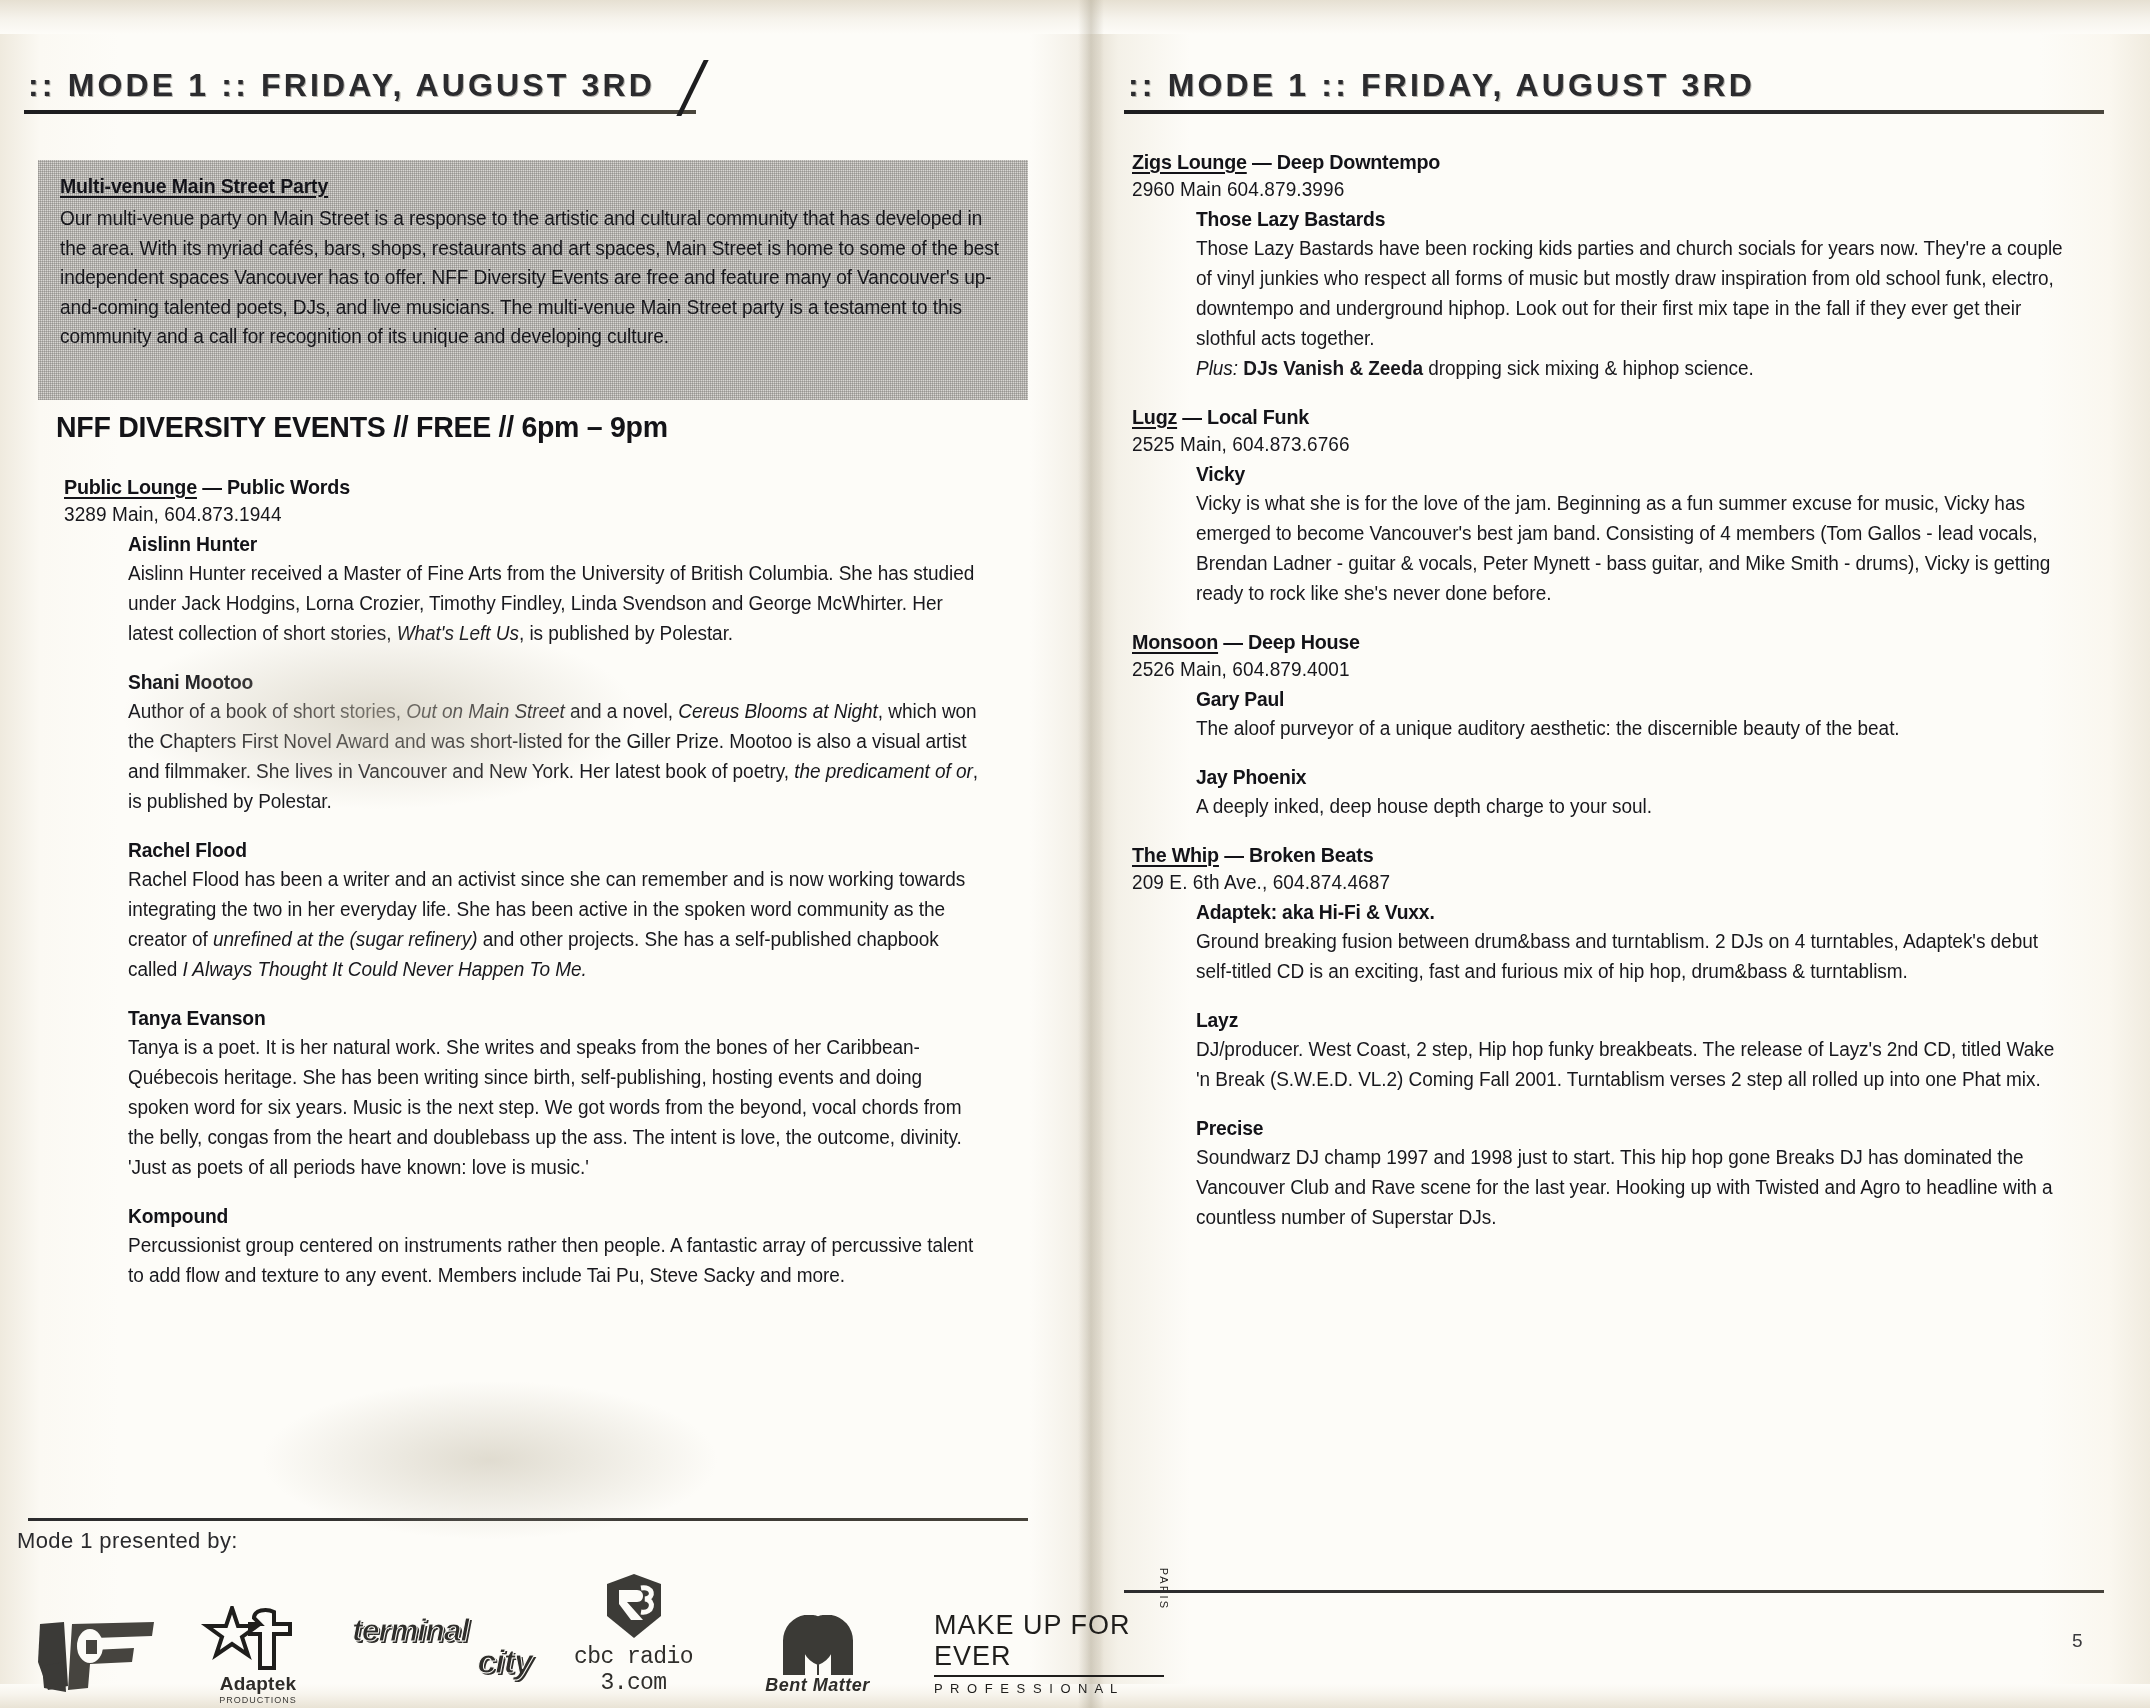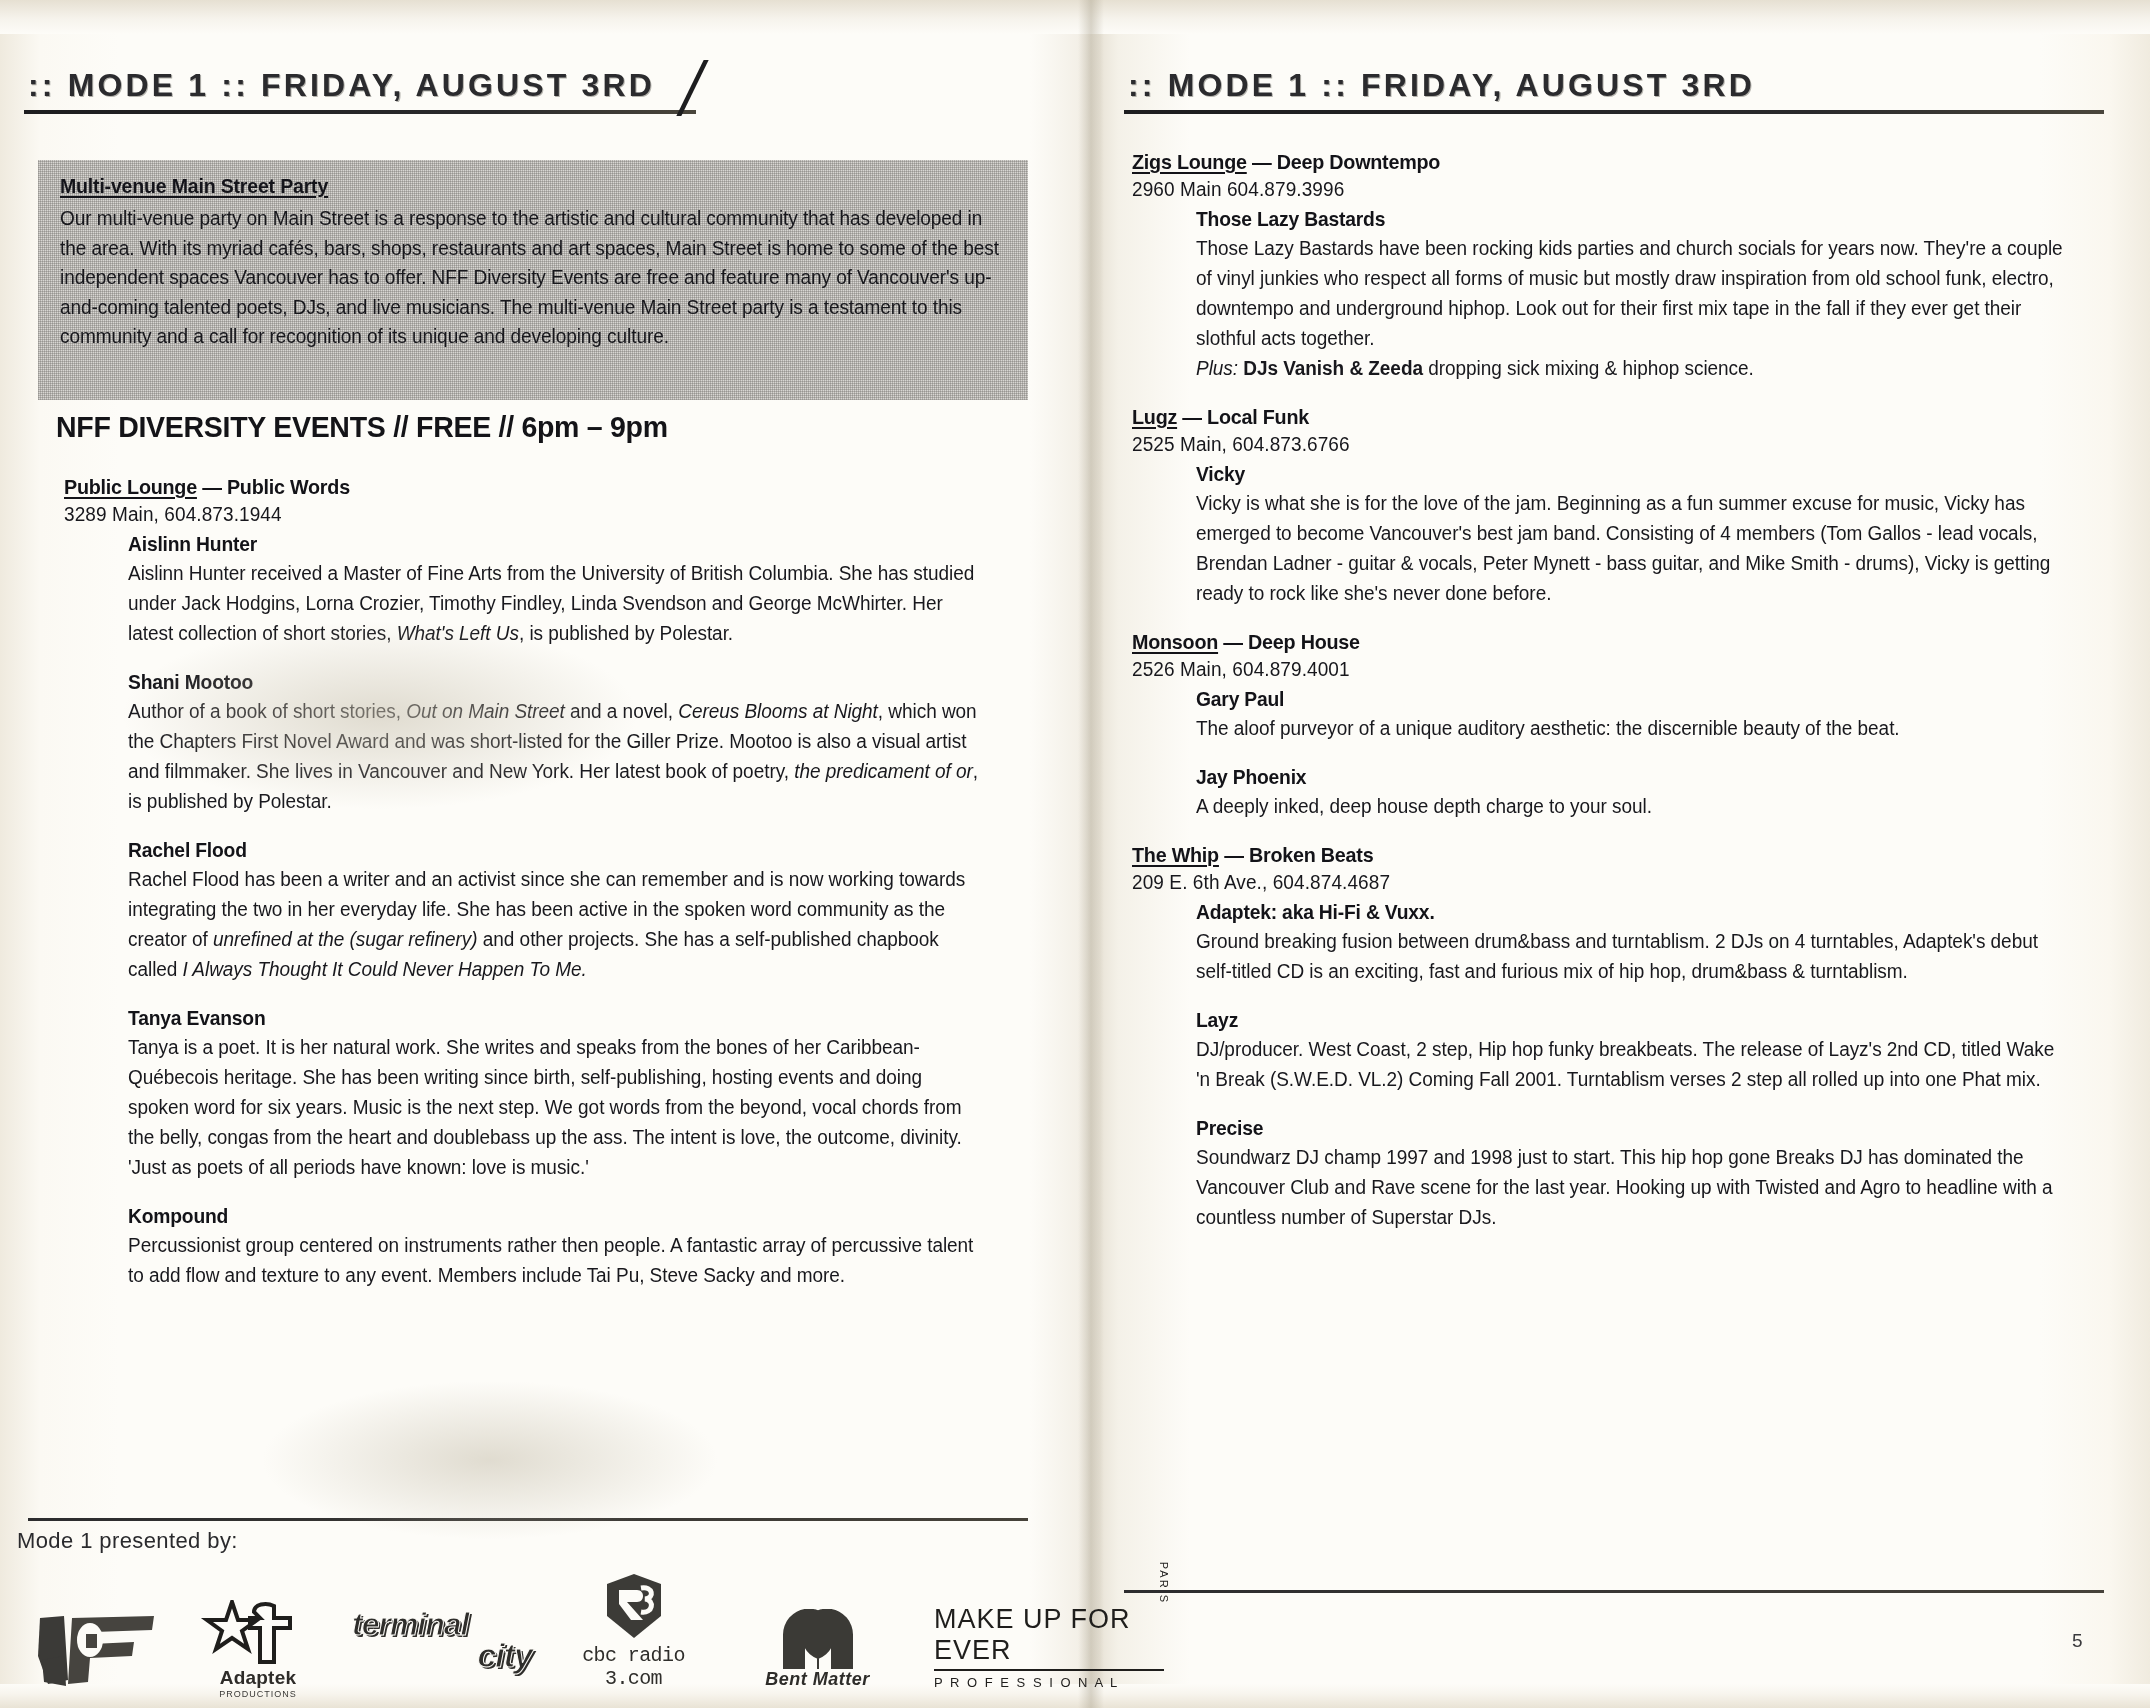--- a/index.html
+++ b/index.html
@@ -258,21 +258,21 @@
       <div style="font-style:italic;font-weight:700;font-size:32px;line-height:29px;color:#2f2e2b;letter-spacing:-1px;-webkit-text-stroke:1px #fdfcf8;text-shadow:2px 2px 0 #2f2e2b;">terminal</div>
       <div style="font-style:italic;font-weight:700;font-size:34px;line-height:32px;color:#2f2e2b;letter-spacing:-1px;text-align:right;-webkit-text-stroke:1px #fdfcf8;text-shadow:2px 2px 0 #2f2e2b;">city</div>
     </div>
 
     <div class="logo" style="width:135px;text-align:center;">
       <svg width="62" height="68" viewBox="0 0 62 68" style="display:block;margin:0 auto;" aria-hidden="true">
         <path d="M31 2 L58 12 L58 44 L31 66 L4 44 L4 12 Z" fill="#3c3b37"></path>
         <path d="M16 18 L34 18 C42 18 42 30 34 30 L24 30 L40 48 L28 48 L16 32 Z" fill="#fdfcf8"></path>
         <path d="M38 16 C50 14 52 26 42 27 C52 28 50 42 38 40" fill="none" stroke="#fdfcf8" stroke-width="5"></path>
       </svg>
-      <div style="font-size:20px;color:#2f2e2b;letter-spacing:-.6px;margin-top:4px;font-family:'Liberation Mono',monospace;">cbc radio 3.com</div>
+      <div style="font-size:23px;color:#2f2e2b;letter-spacing:-.6px;margin-top:4px;font-family:'Liberation Mono',monospace;">cbc radio 3.com</div>
     </div>
 
     <div class="logo" style="width:165px;text-align:center;">
       <svg width="150" height="62" viewBox="0 0 150 62" style="display:block;margin:0 auto;" aria-hidden="true">
         <path d="M40 60 L40 26 A26 26 0 1 1 75 50 A26 26 0 1 1 110 26 L110 60 L88 60 L88 26 A6 6 0 0 0 76 26 L76 60 L74 60 L74 26 A6 6 0 0 0 62 26 L62 60 Z" fill="#3b3a36"></path>
       </svg>
       <div style="font-style:italic;font-weight:700;font-size:18px;color:#2e2d2a;letter-spacing:.5px;margin-top:-2px;">Bent Matter</div>
     </div>
 
     <div class="logo" style="width:230px;position:relative;padding-top:6px;">

